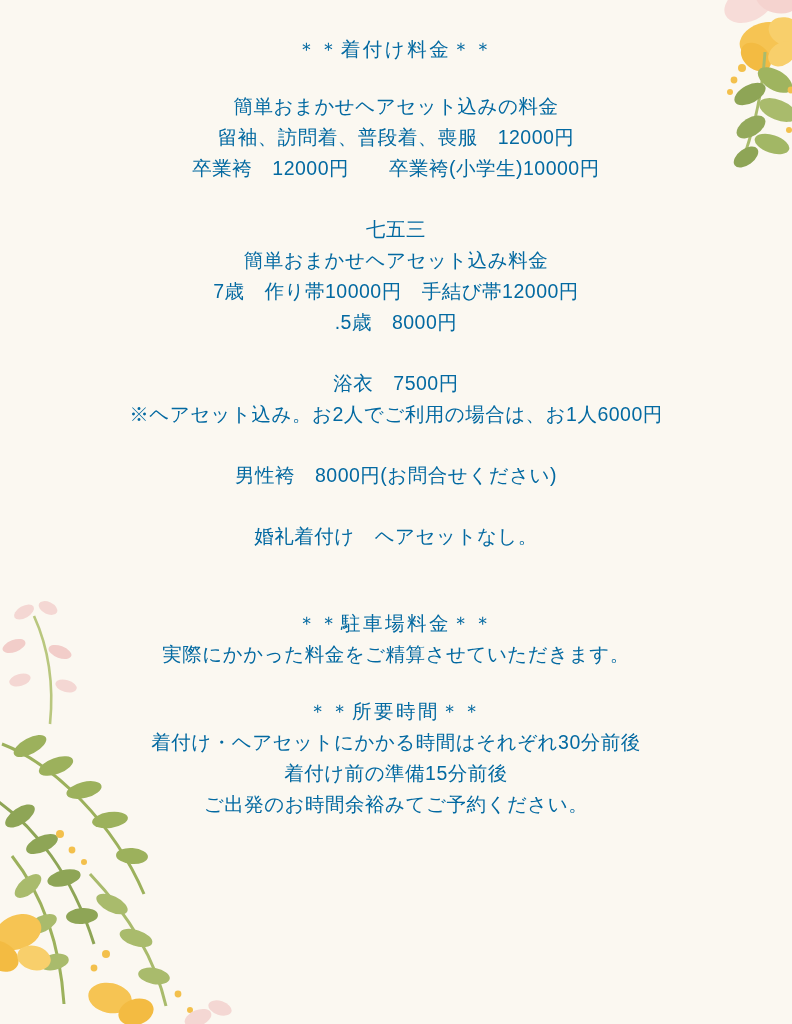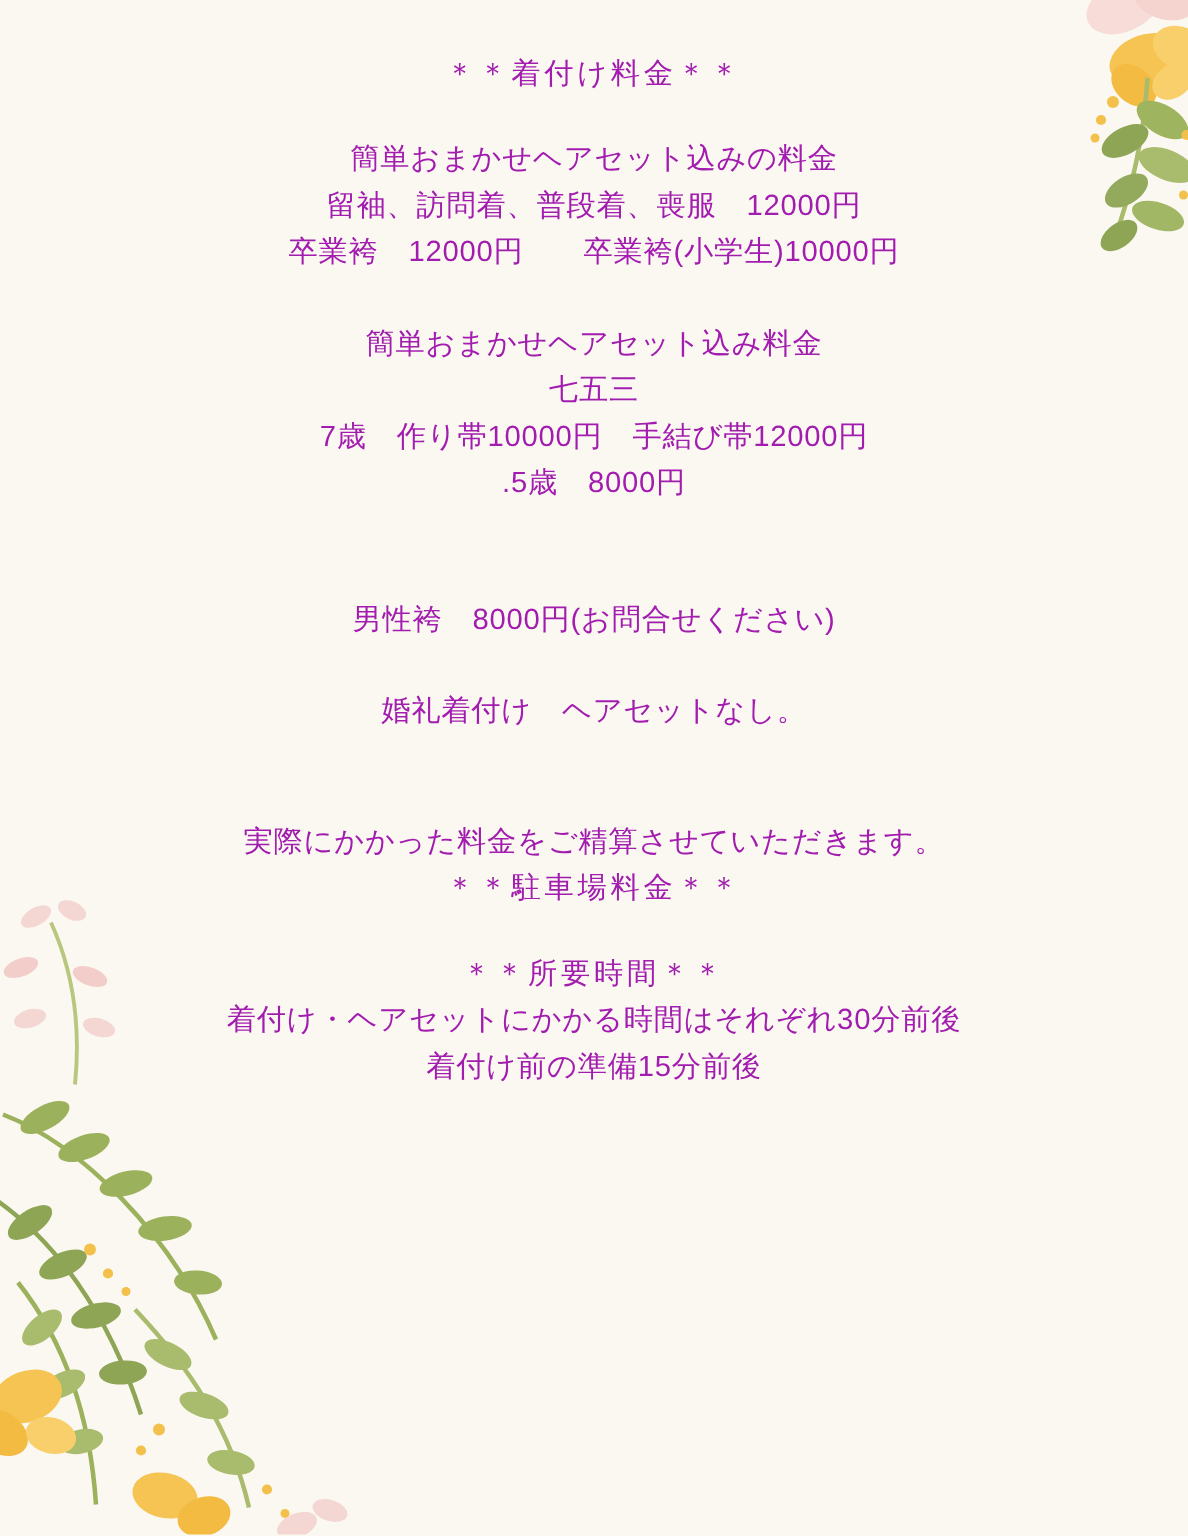--- a/index.html
+++ b/index.html
@@ -36,21 +36,21 @@
     padding: 34px 40px 0 40px;
     text-align: center;
     color: #5d5550;
   }
 
   .line {
     font-size: 19.5px;
     line-height: 31px;
     letter-spacing: 0.5px;
     white-space: pre;
-    color: #a21caf;
+    color: #0369a1;
   }
 
   .line.heading {
     letter-spacing: 2.5px;
   }
   .spacer-md { height: 26px; }
   .spacer-lg { height: 30px; }
 
   .block { margin: 0; }
 </style>
@@ -156,53 +156,58 @@
       <div class="line heading">＊＊着付け料金＊＊</div>
       <div class="spacer-md"></div>
       <div class="line">簡単おまかせヘアセット込みの料金</div>
       <div class="line">留袖、訪問着、普段着、喪服　12000円</div>
       <div class="line">卒業袴　12000円　　卒業袴(小学生)10000円</div>
     </div>
 
     <div class="spacer-lg"></div>
 
     <div class="block">
+      <div class="line">七五三</div>
       <div class="line">簡単おまかせヘアセット込み料金</div>
-      <div class="line">七五三</div>
       <div class="line">7歳　作り帯10000円　手結び帯12000円</div>
       <div class="line">.5歳　8000円</div>
     </div>
 
     <div class="spacer-lg"></div>
 
+    <div class="block">
+      <div class="line">浴衣　7500円</div>
+      <div class="line">※ヘアセット込み。お2人でご利用の場合は、お1人6000円</div>
+    </div>
 
     <div class="spacer-lg"></div>
 
     <div class="block">
       <div class="line">男性袴　8000円(お問合せください)</div>
     </div>
 
     <div class="spacer-lg"></div>
 
     <div class="block">
       <div class="line">婚礼着付け　ヘアセットなし。</div>
     </div>
 
     <div class="spacer-lg"></div>
 
 
     <div class="spacer-md"></div>
 
     <div class="block">
+      <div class="line heading">＊＊駐車場料金＊＊</div>
       <div class="line">実際にかかった料金をご精算させていただきます。</div>
-      <div class="line heading">＊＊駐車場料金＊＊</div>
     </div>
 
     <div class="spacer-md"></div>
 
     <div class="block">
       <div class="line heading">＊＊所要時間＊＊</div>
       <div class="line">着付け・ヘアセットにかかる時間はそれぞれ30分前後</div>
       <div class="line">着付け前の準備15分前後</div>
+      <div class="line">ご出発のお時間余裕みてご予約ください。</div>
     </div>
 
   </div>
 </div>
 
 </body></html>

